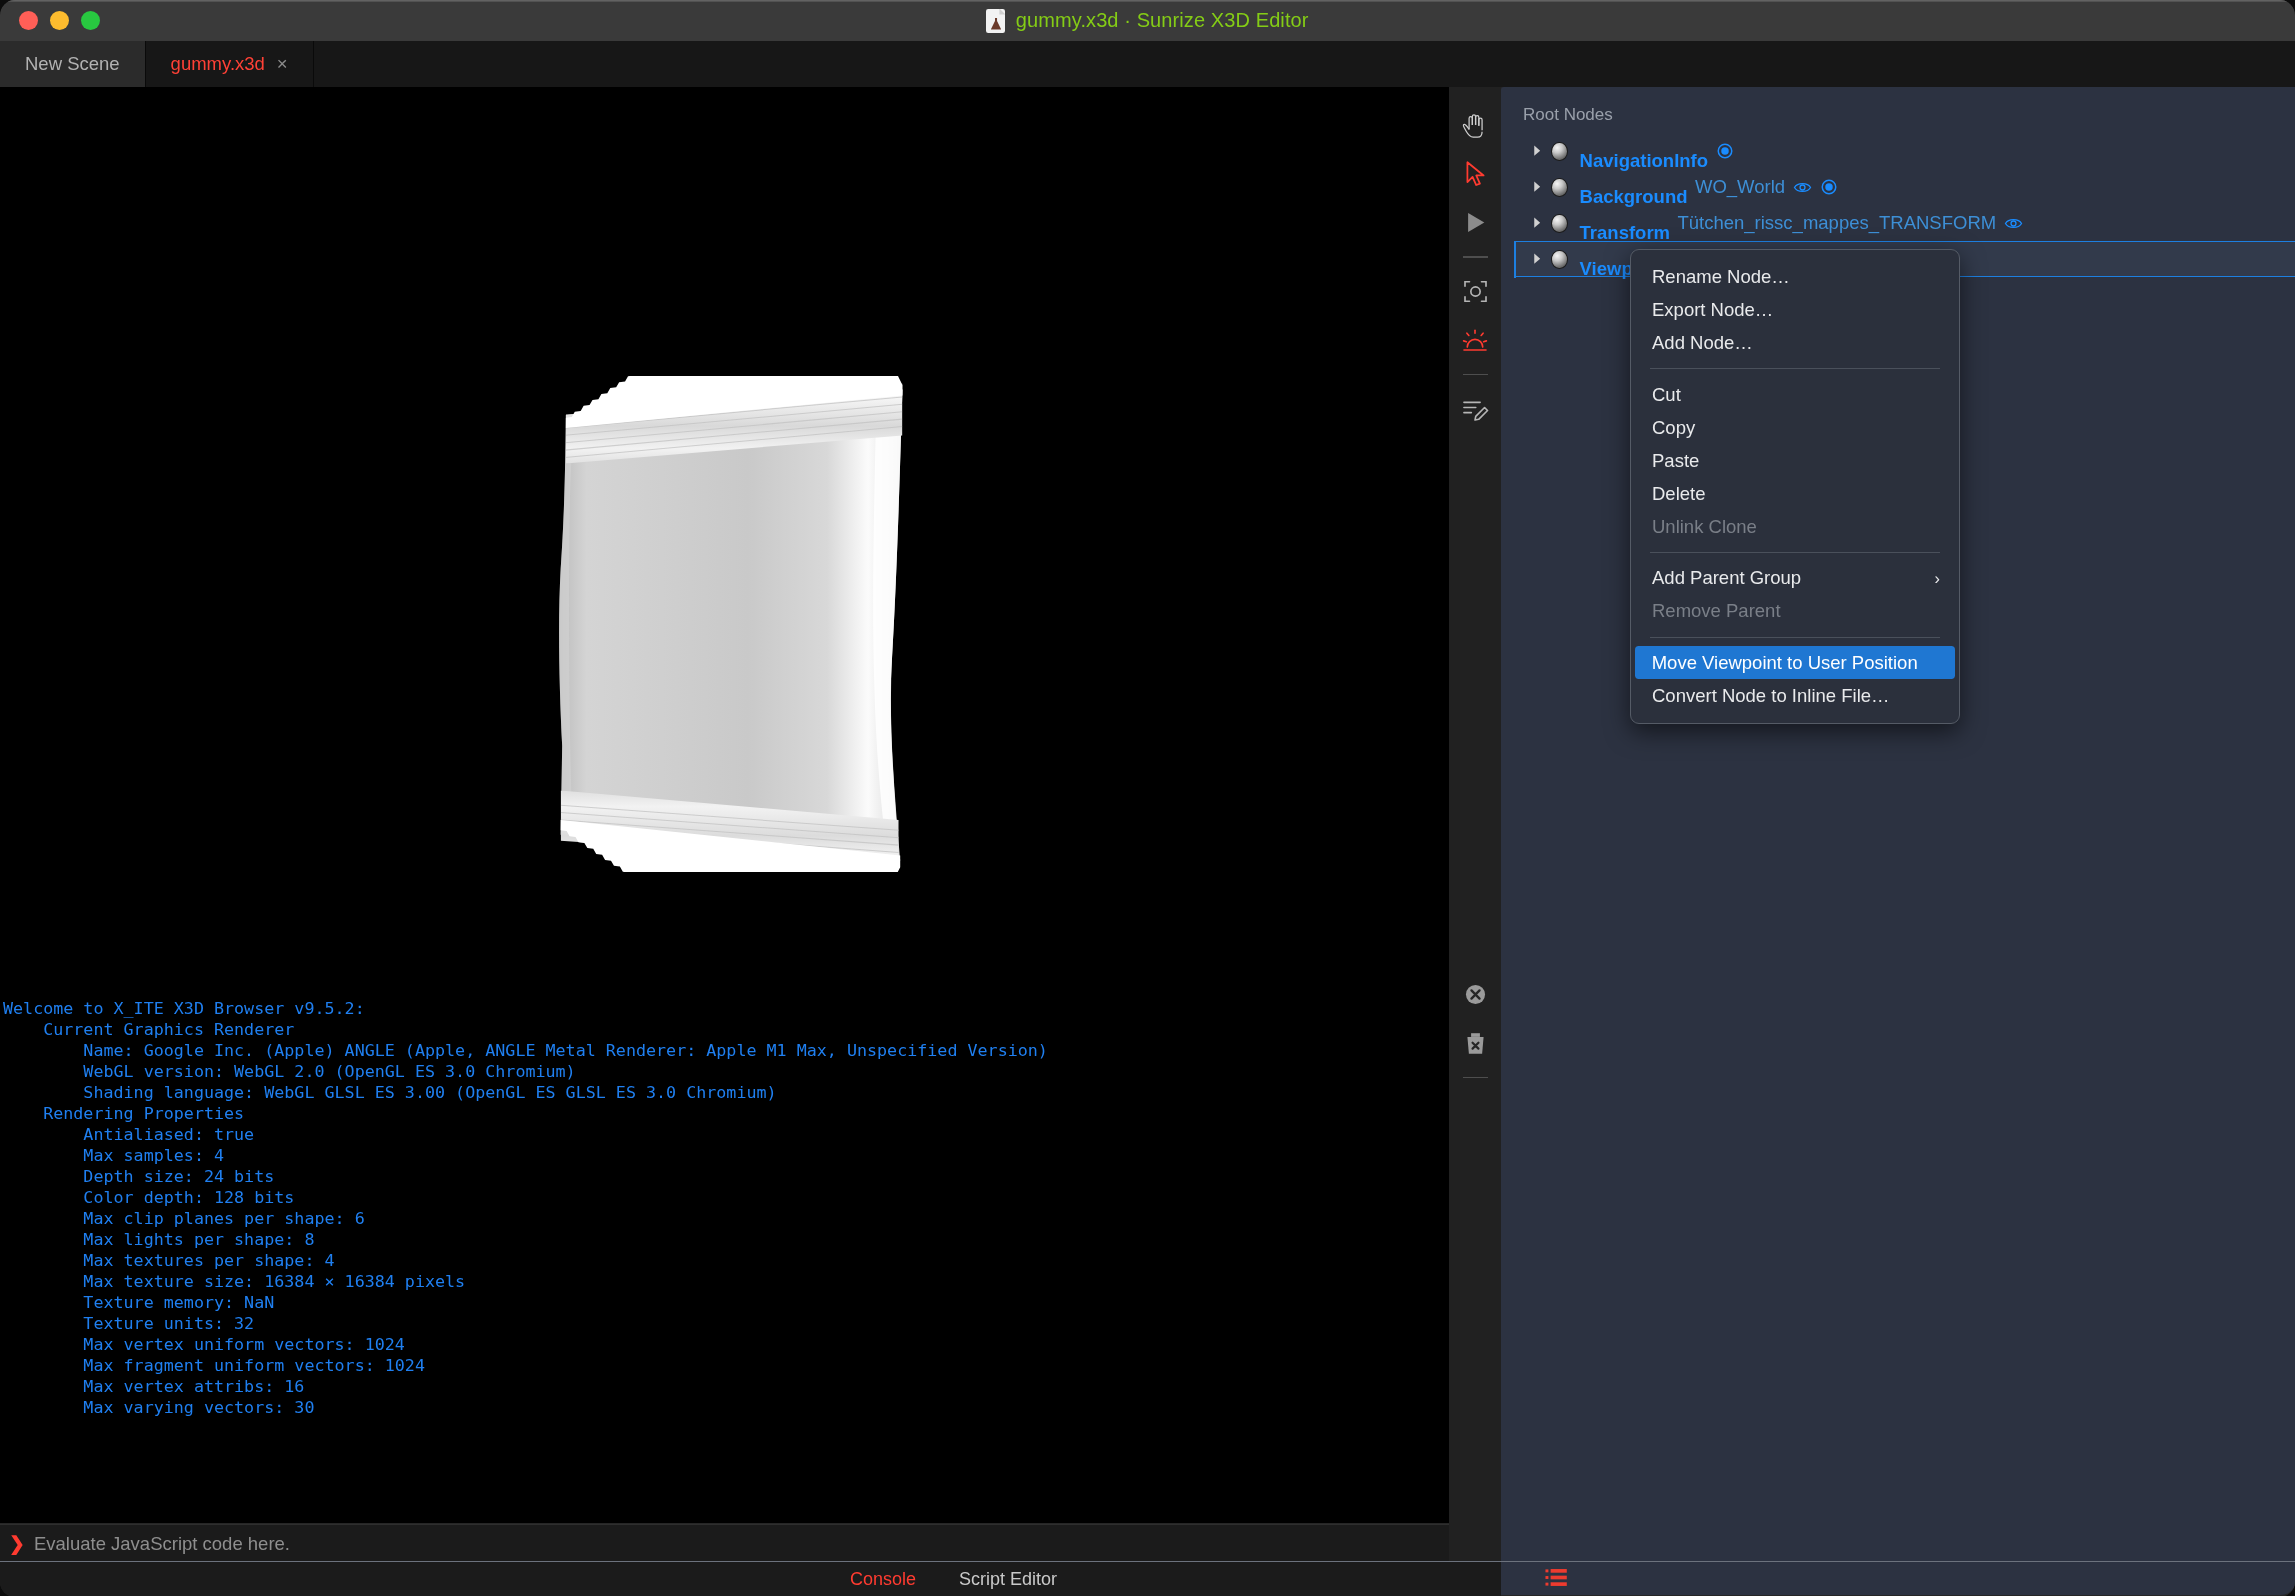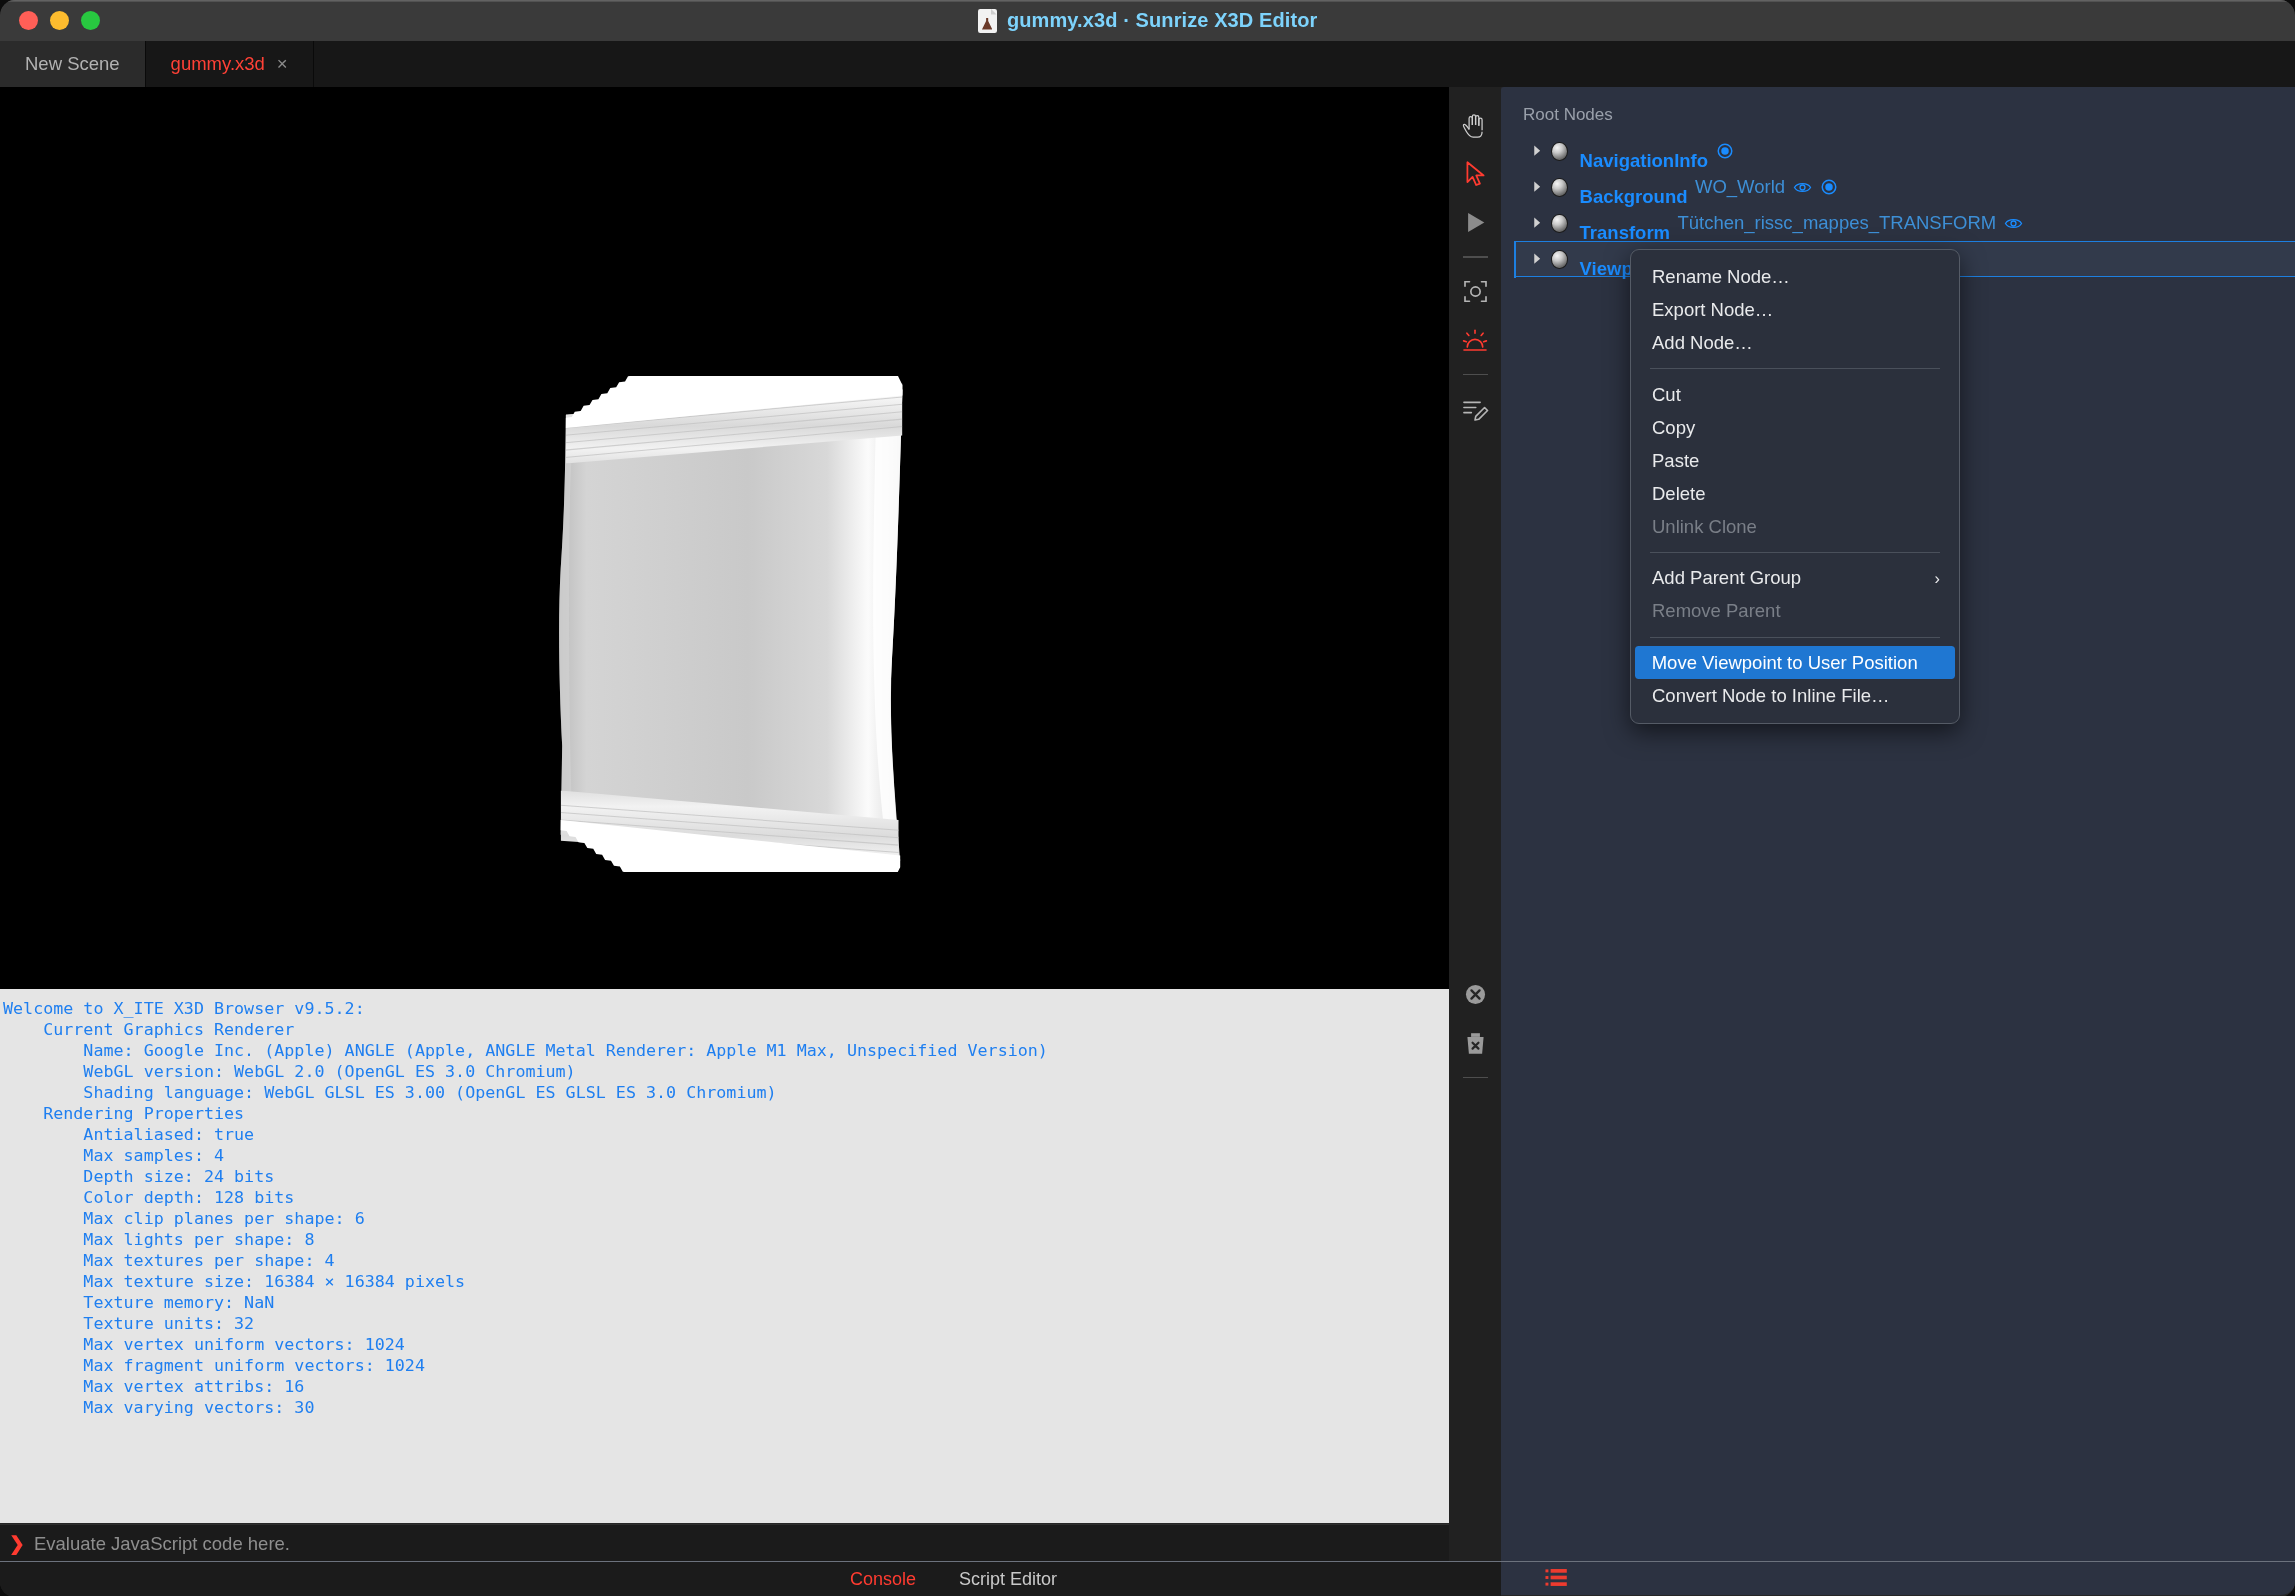--- a/index.html
+++ b/index.html
@@ -46,21 +46,21 @@
   #doc-icon::after{
     content:""; position:absolute; left:4.4px; bottom:3px; width:10.4px; height:12px;
     background:#6b3a2a;
     clip-path: polygon(40% 0, 60% 0, 60% 30%, 100% 100%, 0 100%, 40% 30%);
   }
   #doc-icon::before{
     content:""; position:absolute; right:0; top:0; width:6px; height:6px;
     background:#cfcfcf; clip-path: polygon(0 0,100% 100%,0 100%);
   }
   #app-title {
-    color: #7dd3fc; font-size: 20px; font-weight: bold; letter-spacing: 0.1px;
+    color: #84cc16; font-size: 20px; font-weight: normal; letter-spacing: 0.1px;
   }
 
   
   #tabbar {
     position: absolute; left: 0; top: 41px;
     width: 2295px; height: 46px;
     background: #171717;
     display: flex; align-items: stretch;
   }
   .tab {
@@ -186,21 +186,21 @@
     border-top: 0.7px solid #6c727d;
     display: flex; align-items: center;
     border-bottom-right-radius: 15px;
   }
   #list-icon { margin-left: 43px; }
 
   
   #console {
     position: absolute; left: 0; top: 989px;
     width: 1449px; height: 534px;
-    background: #e5e5e5;
+    background: #000000;
     overflow: hidden;
     padding: 9px 0 0 0;
   }
   #console pre {
     font-family: "DejaVu Sans Mono", "Liberation Mono", monospace;
     font-size: 16.7px; line-height: 21px;
     color: #1f7ff0;
     white-space: pre;
     padding-left: 3px;
   }

